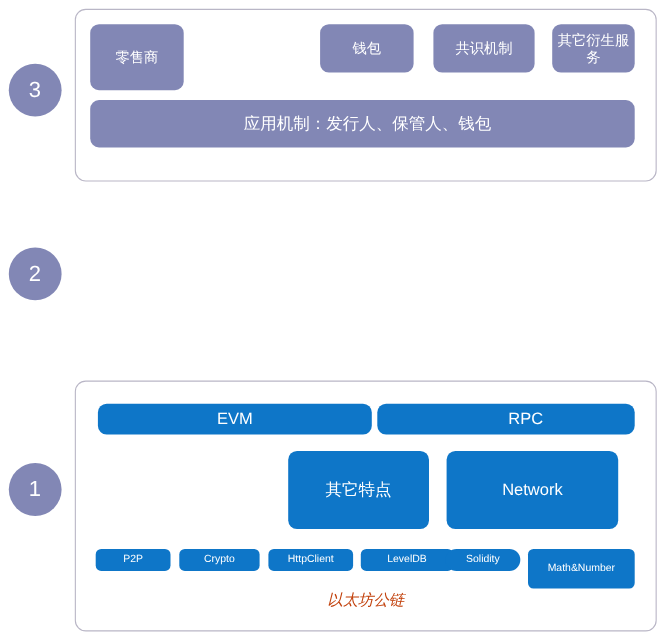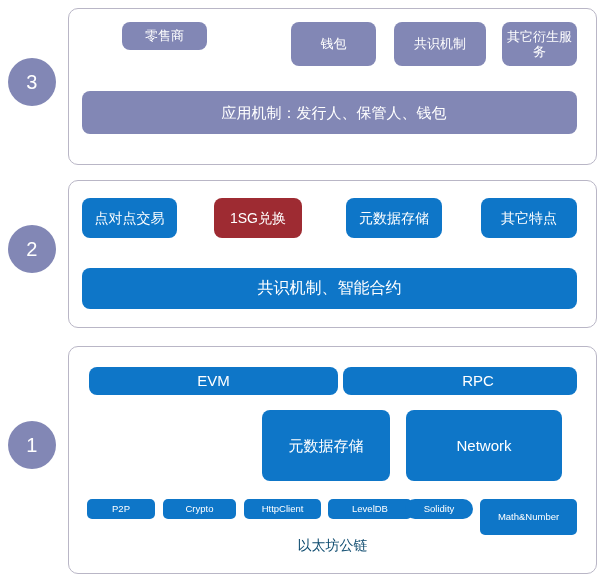--- a/index.html
+++ b/index.html
@@ -62,73 +62,62 @@
   .chip.t13 { font-size: 13px; }
   .chip.t14 { font-size: 14px; }
   .chip.t15 { font-size: 15px; }
   .chip.t16 { font-size: 16px; }
   .chip.t9  { font-size: 9.5px; }
 
   .chip.small-radius { border-radius: 5px; }
 
   .caption {
     position: absolute;
-    color: #0c4a6e;
+    color: #c2410c;
     font-size: 14px;
     text-align: center;
     width: 100%;
     left: 0;
+    font-style: italic;
   }
 </style>
 </head>
 <body>
 
 <div id="diagram">
 
   <div class="badge" style="left:8px; top:58px;">3</div>
 
   <div class="layer" style="left:68px; top:8px; width:529px; height:157px;">
 
-    <div class="chip purple t13" style="left:13px; top:13px; width:85px; height:28px;margin-left:40px;">零售商</div>
+    <div class="chip purple t13" style="left:13px; top:13px; width:85px; height:60px;">零售商</div>
 
 
     <div class="chip purple t13" style="left:222px; top:13px; width:85px; height:44px;">钱包</div>
 
     <div class="chip purple t13" style="left:325px; top:13px; width:92px; height:44px;">共识机制</div>
 
     <div class="chip purple t13" style="left:433px; top:13px; width:75px; height:44px;">其它衍生服务</div>
 
     <div class="chip purple t15" style="left:13px; top:82px; width:495px; height:43px;padding-left:13px;">应用机制：发行人、保管人、钱包</div>
   </div>
 
   <div class="badge" style="left:8px; top:225px;">2</div>
 
-  <div class="layer" style="left:68px; top:180px; width:529px; height:148px;">
-
-    <div class="chip blue t14" style="left:13px; top:17px; width:95px; height:40px;">点对点交易</div>
-
-    <div class="chip red t14" style="left:145px; top:17px; width:88px; height:40px;">1SG兑换</div>
-
-    <div class="chip blue t14" style="left:277px; top:17px; width:96px; height:40px;">元数据存储</div>
-
-    <div class="chip blue t14" style="left:412px; top:17px; width:96px; height:40px;">其它特点</div>
-
-    <div class="chip blue t16" style="left:13px; top:87px; width:495px; height:41px;">共识机制、智能合约</div>
-  </div>
 
   <div class="badge" style="left:8px; top:421px;">1</div>
 
   <div class="layer" style="left:68px; top:346px; width:529px; height:228px;">
 
     <div class="chip blue t15" style="left:20px; top:20px; width:249px; height:28px;">EVM</div>
 
     <div class="chip blue t15" style="left:274px; top:20px; width:234px; height:28px;padding-left:40px;">RPC</div>
 
 
-    <div class="chip blue t15" style="left:193px; top:63px; width:128px; height:71px;">元数据存储</div>
+    <div class="chip blue t15" style="left:193px; top:63px; width:128px; height:71px;">其它特点</div>
 
     <div class="chip blue t15" style="left:337px; top:63px; width:156px; height:71px;">Network</div>
 
     <div class="chip blue t9 small-radius" style="left:18px; top:152px; width:68px; height:20px;">P2P</div>
 
     <div class="chip blue t9 small-radius" style="left:94px; top:152px; width:73px; height:20px;">Crypto</div>
 
     <div class="chip blue t9 small-radius" style="left:175px; top:152px; width:77px; height:20px;">HttpClient</div>
 
     <div class="chip blue t9 small-radius" style="left:259px; top:152px; width:84px; height:20px;">LevelDB</div>

